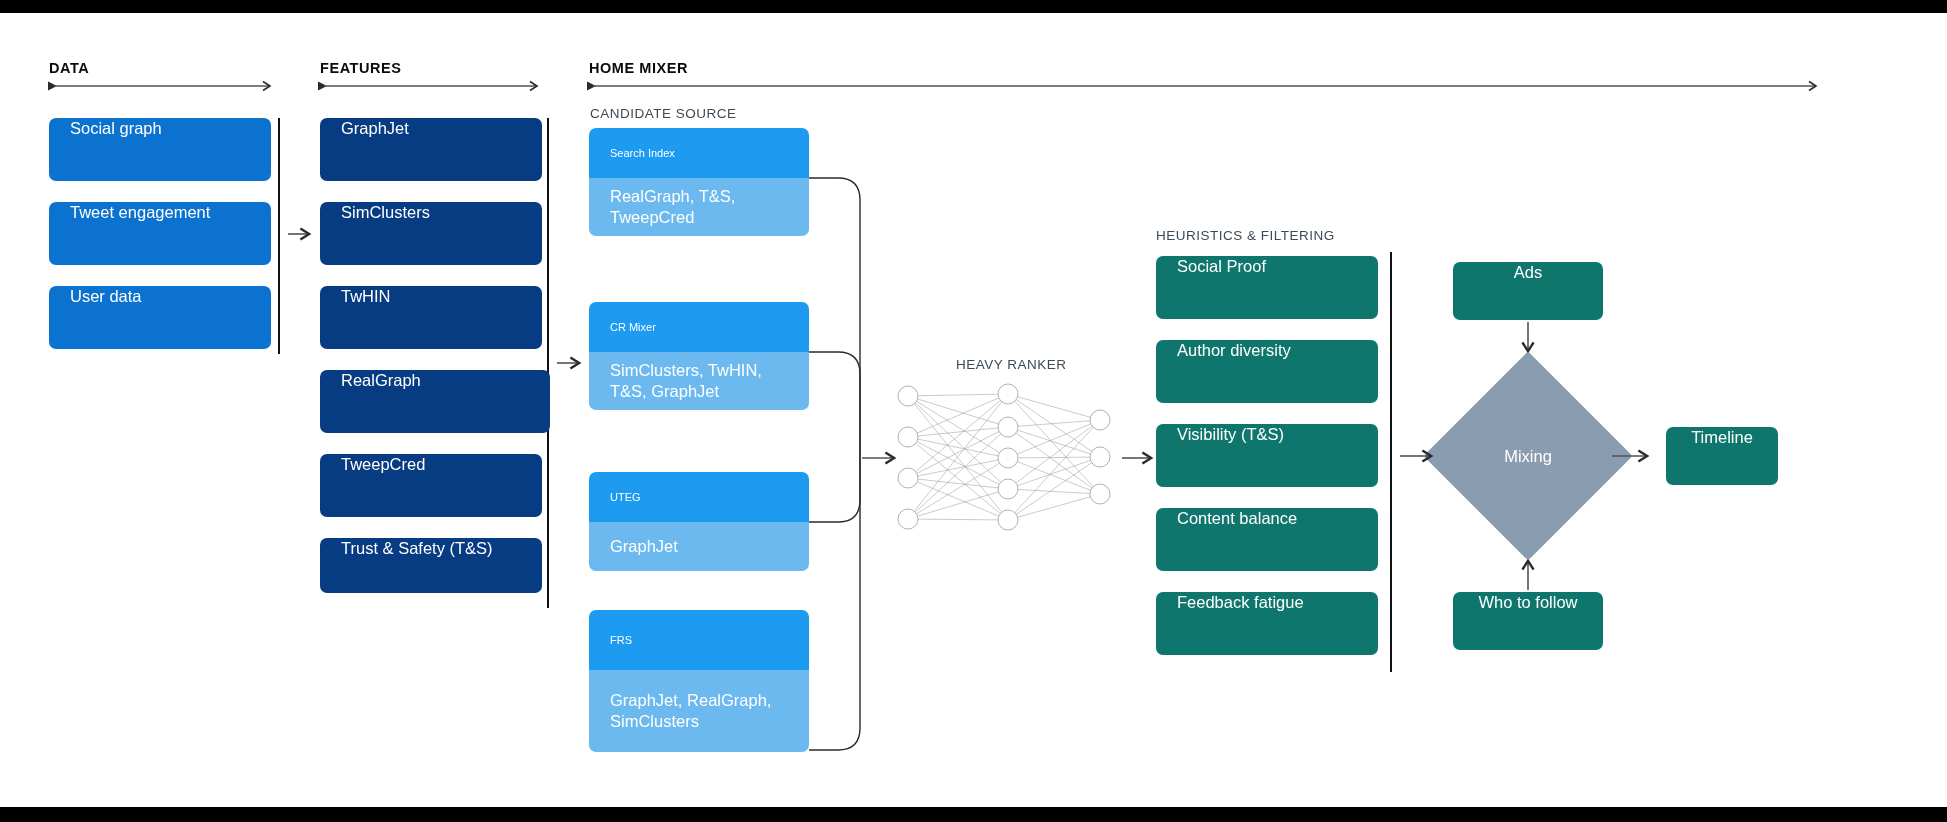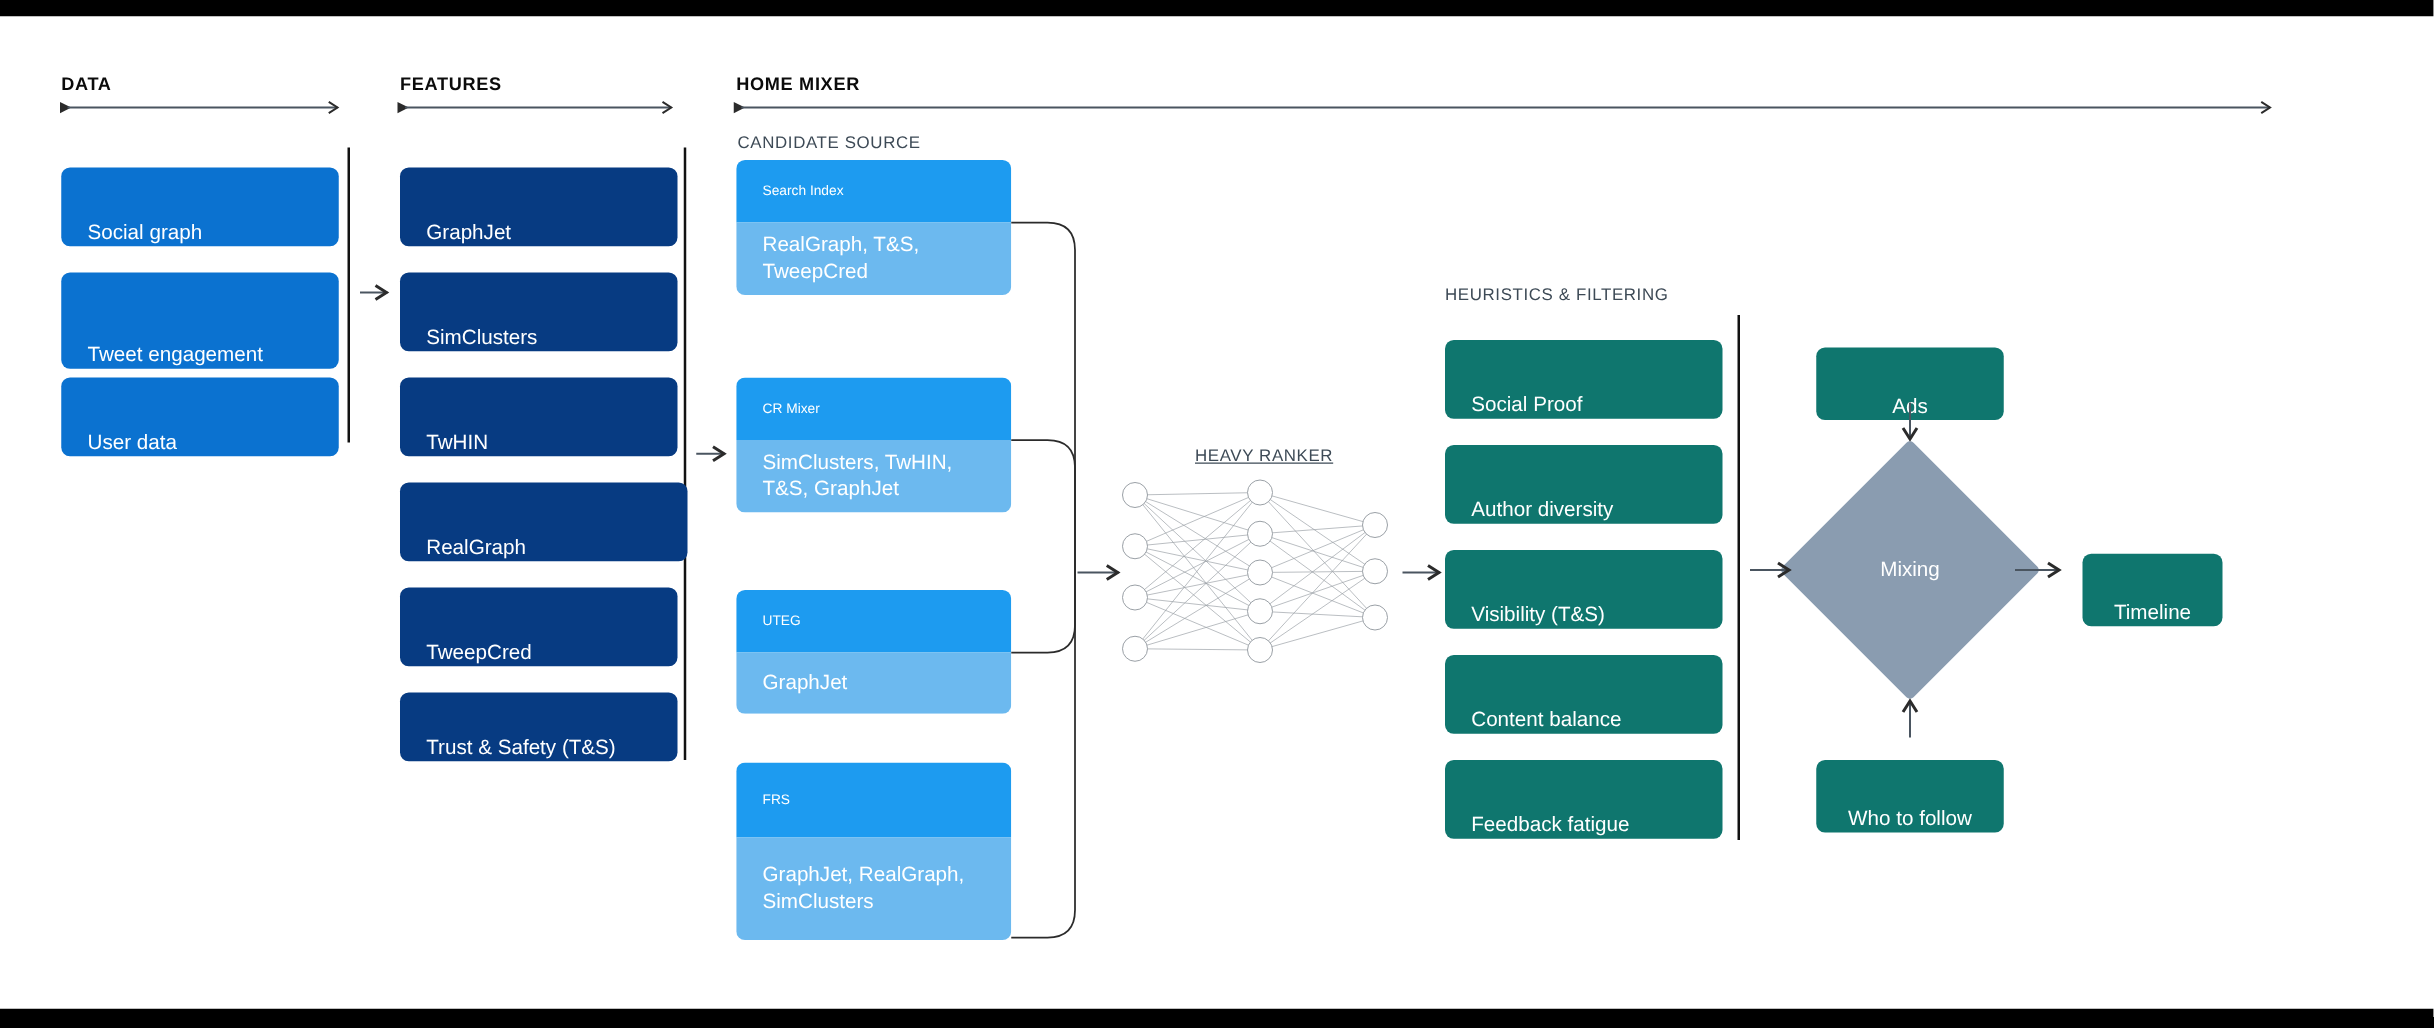--- a/index.html
+++ b/index.html
@@ -57,24 +57,23 @@
     position: absolute;
     width: 1.6px;
     background: #111111;
   }
 
   
   .box {
     position: absolute;
     border-radius: 7px;
     display: flex;
-    align-items: flex-end;
+    align-items: flex-start;
     box-sizing: border-box;
     color: #ffffff;
-    margin-top: 16px;
   }
   .box .lbl {
     font-size: 16.5px;
     line-height: 1.25;
     white-space: pre-line;
   }
   .box.pad-l { padding-left: 21px; }
   .box.center { justify-content: center; padding-left: 0; }
 
   .blue-mid   { background: #0b72d0; }
@@ -182,31 +181,31 @@
   <div class="sect-head" style="left:589px; top:60px;">HOME MIXER</div>
   <div class="sect-arrow" style="left:587px; top:80px; width:1235px;">
     <svg width="1235" height="12" viewBox="0 0 1235 12">
       <path d="M0 1.5 L9 6 L0 10.5 Z" fill="#2b2b2b"></path>
       <line x1="6" y1="6" x2="1229" y2="6" stroke="#4a5560" stroke-width="1.6"></line>
       <polyline points="1222,1.5 1229,6 1222,10.5" fill="none" stroke="#2b2b2b" stroke-width="1.6"></polyline>
     </svg>
   </div>
 
   <div class="sub-head" style="left:590px; top:106px;">CANDIDATE SOURCE</div>
-  <div id="heavy-ranker-label" style="left:956px; top:357px;text-decoration:underline;">HEAVY RANKER</div>
+  <div id="heavy-ranker-label" style="left:956px; top:357px;">HEAVY RANKER</div>
   <div class="sub-head" style="left:1156px; top:228px;">HEURISTICS &amp; FILTERING</div>
 
   <div class="vdiv" style="left:278px; top:118px; height:236px;"></div>
   <div class="vdiv" style="left:547px; top:118px; height:490px;"></div>
   <div class="vdiv" style="left:1390px; top:252px; height:420px;"></div>
 
   <div class="box blue-mid pad-l" style="left:49px; top:118px; width:222px; height:63px;">
     <span class="lbl">Social graph</span>
   </div>
-  <div class="box blue-mid pad-l" style="left:49px; top:202px; width:222px; height:77px;">
+  <div class="box blue-mid pad-l" style="left:49px; top:202px; width:222px; height:63px;">
     <span class="lbl">Tweet engagement</span>
   </div>
   <div class="box blue-mid pad-l" style="left:49px; top:286px; width:222px; height:63px;">
     <span class="lbl">User data</span>
   </div>
 
   <div class="box navy pad-l" style="left:320px; top:118px; width:222px; height:63px;">
     <span class="lbl">GraphJet</span>
   </div>
   <div class="box navy pad-l" style="left:320px; top:202px; width:222px; height:63px;">

